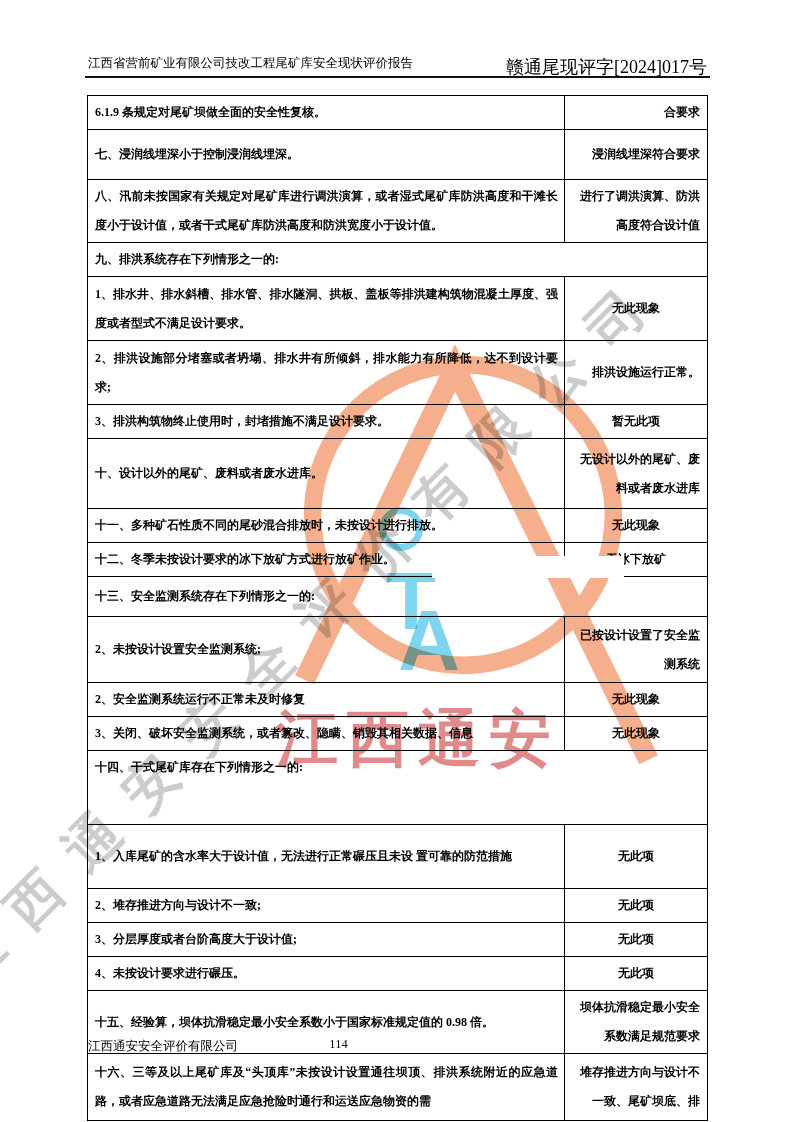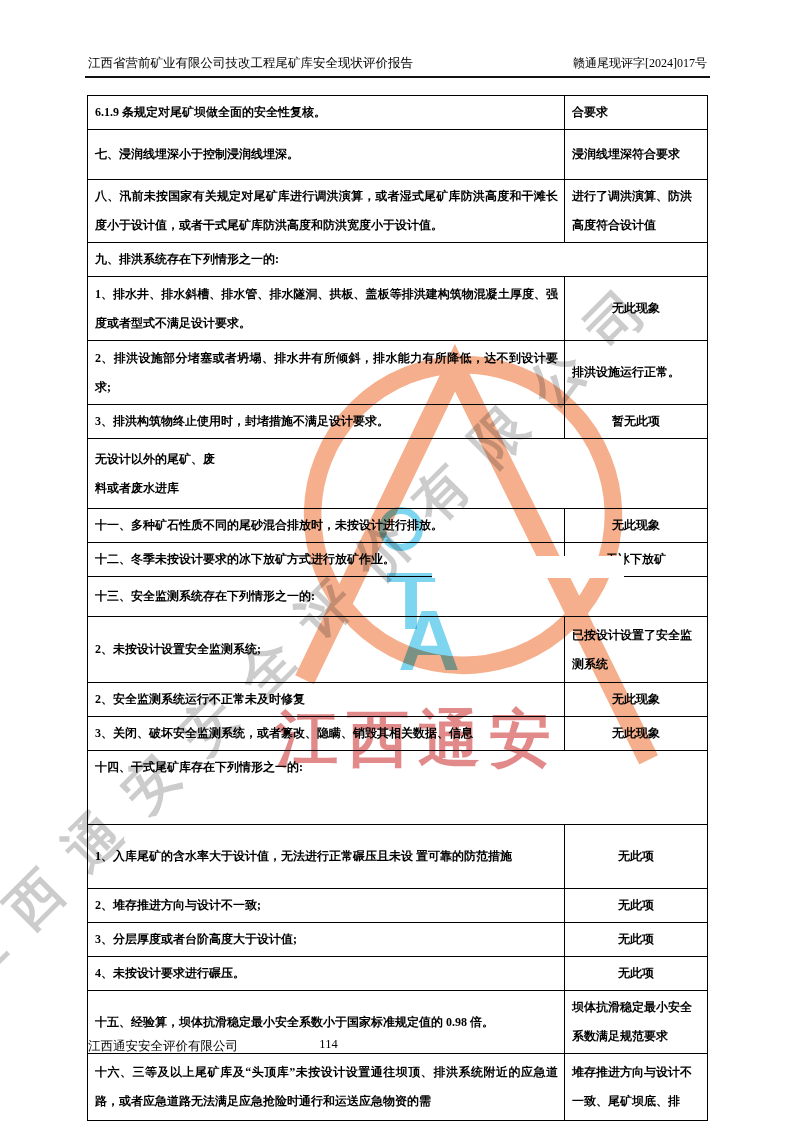--- a/index.html
+++ b/index.html
@@ -6,44 +6,44 @@
   .page{
     position:relative;
     width:793px;height:1122px;
     background:#ffffff;
     overflow:hidden;
     font-family:"Liberation Serif","DejaVu Serif",serif;
     color:#000;
   }
   
   .hdr-left{position:absolute;left:88px;top:55px;font-size:12.5px;white-space:nowrap;}
-  .hdr-right{position:absolute;right:86px;top:55px;font-size:12px;white-space:nowrap;}
+  .hdr-right{position:absolute;right:86px;top:55px;font-size:18px;white-space:nowrap;}
   .hdr-rule{position:absolute;left:85px;top:76px;width:625px;height:2px;background:#111;}
   
   .ctable{
     position:absolute;left:87px;top:95px;width:621px;
     border:1.6px solid #000;box-sizing:border-box;
     background:transparent;
   }
   .trow{display:flex;box-sizing:border-box;}
   .trow + .trow{border-top:1.4px solid #000;}
   .cell{
     box-sizing:border-box;
     font-size:12px;line-height:29px;
     display:flex;flex-direction:column;justify-content:center;
     padding:2px 6px 2px 7px;
     font-weight:bold;
   }
   .cell.item{flex:1;border-right:1.4px solid #000;text-align:justify;}
   .trow.span .cell.item{border-right:none;}
-  .cell.result{width:142px;flex:none;padding:2px 7px;text-align:left;}
+  .cell.result{width:142px;flex:none;padding:2px 7px;text-align:right;}
   .cell.result.center{text-align:center;}
   
   .ftr-company{position:absolute;left:88px;top:1038px;font-size:12.5px;white-space:nowrap;}
-  .ftr-page{position:absolute;left:5px;top:1037px;width:647px;text-align:center;font-size:12.5px;}
+  .ftr-page{position:absolute;left:15px;top:1037px;width:647px;text-align:center;font-size:12.5px;}
   
   .wm{pointer-events:none;mix-blend-mode:multiply;}
   .wm-logo{position:absolute;left:303px;top:355px;width:320px;height:320px;overflow:visible;opacity:.5;}
   .wm-logo path,.wm-logo circle{fill:none;stroke:var(--wm-orange,#eb5f19);}
   .wm-ring-small{
     position:absolute;left:379px;top:507px;width:44px;height:44px;
     border:7px solid var(--wm-cyan,#28b9e6);border-radius:50%;
     opacity:.6;box-sizing:border-box;
   }
   .wm-letter{position:absolute;font-family:"Liberation Sans","DejaVu Sans",sans-serif;
@@ -94,20 +94,21 @@
       </div>
       <div class="trow" style="min-height: 64px;">
         <div class="cell item">2、排洪设施部分堵塞或者坍塌、排水井有所倾斜，排水能力有所降低，达不到设计要求;</div>
         <div class="cell result">排洪设施运行正常。</div>
       </div>
       <div class="trow" style="min-height: 27px;">
         <div class="cell item">3、排洪构筑物终止使用时，封堵措施不满足设计要求。</div>
         <div class="cell result center">暂无此项</div>
       </div>
       <div class="trow" style="min-height: 70px;">
+        <div class="cell item">十、设计以外的尾矿、废料或者废水进库。</div>
         <div class="cell result">无设计以外的尾矿、废料或者废水进库</div>
       </div>
       <div class="trow" style="min-height: 27px;">
         <div class="cell item">十一、多种矿石性质不同的尾砂混合排放时，未按设计进行排放。</div>
         <div class="cell result center">无此现象</div>
       </div>
       <div class="trow" style="min-height: 30px;">
         <div class="cell item">十二、冬季未按设计要求的冰下放矿方式进行放矿作业。</div>
         <div class="cell result center">无冰下放矿</div>
       </div>

